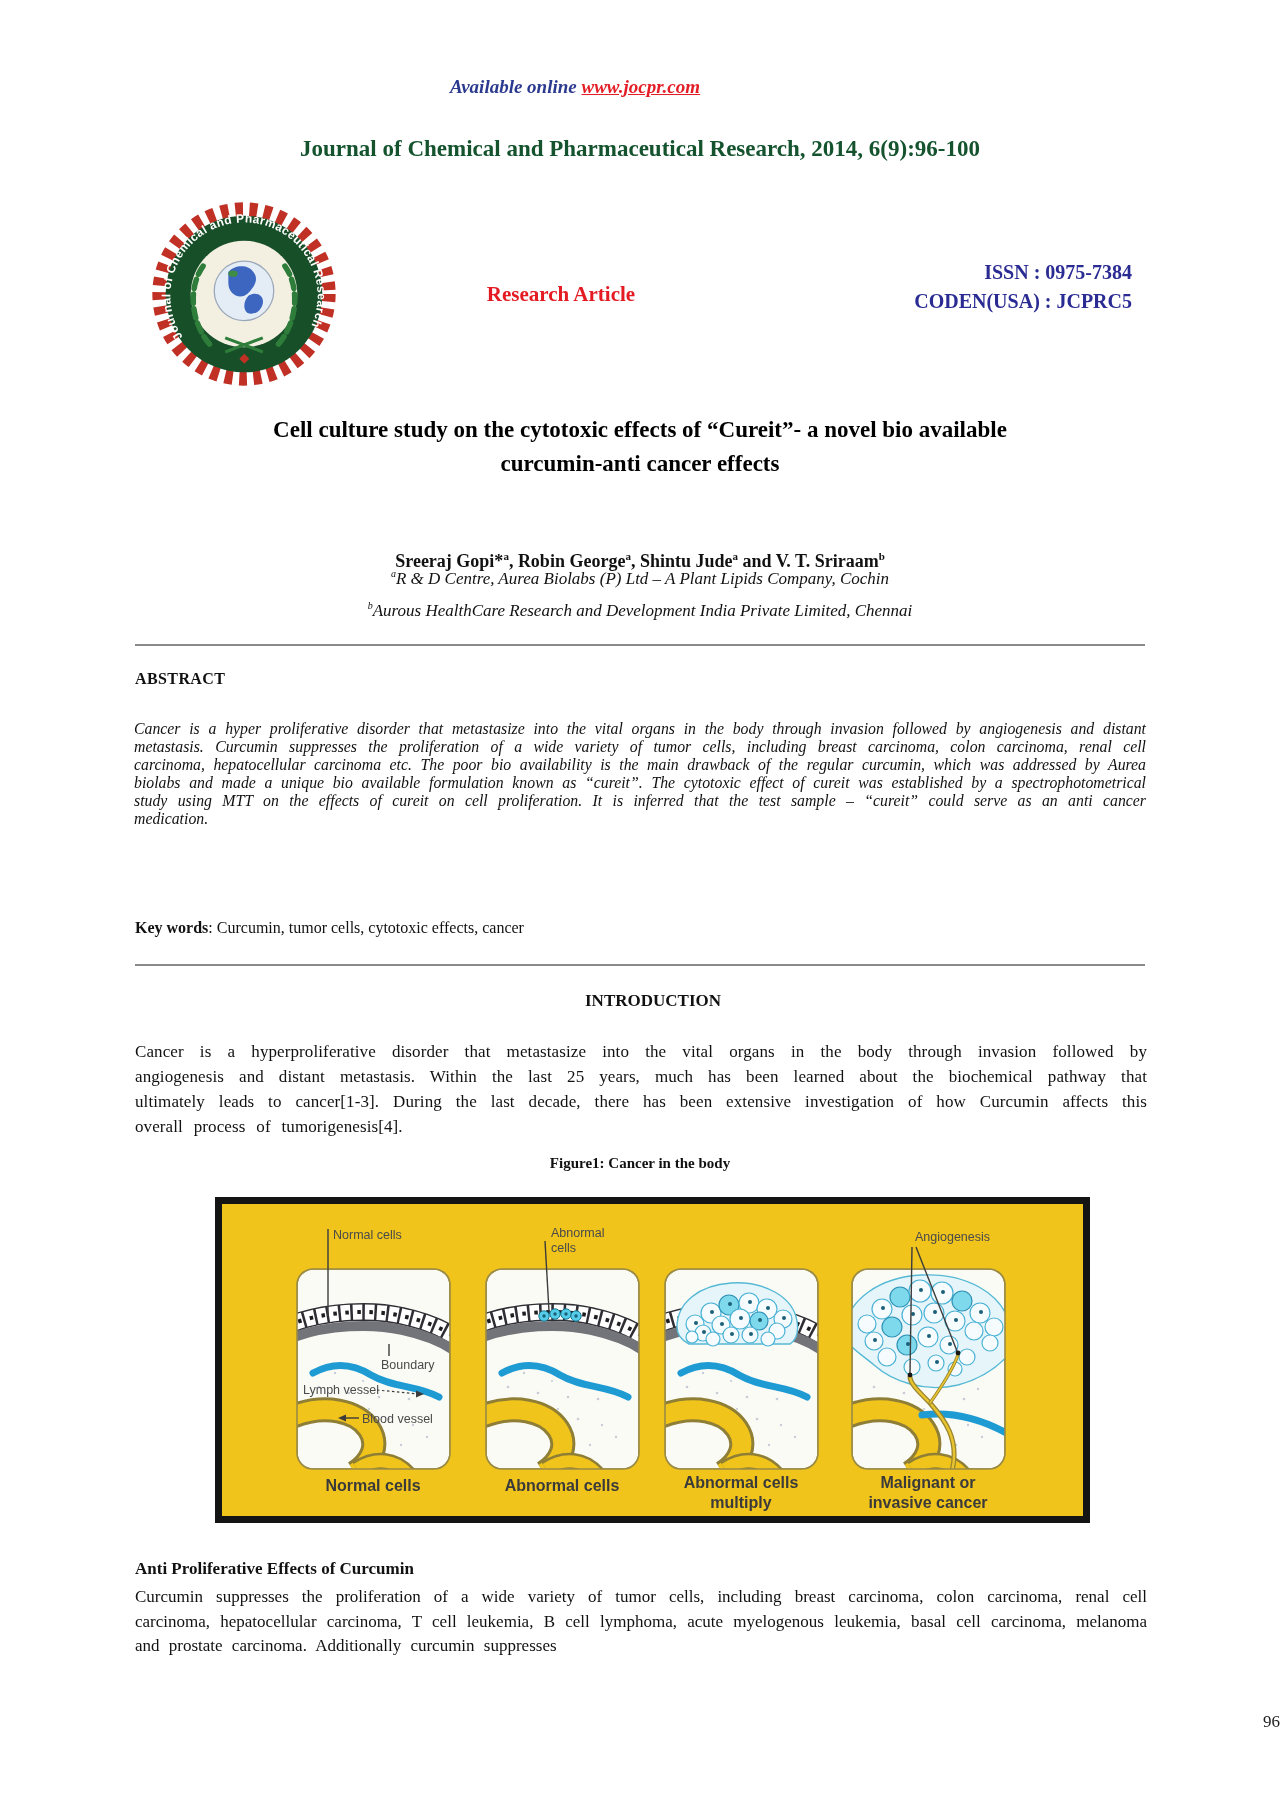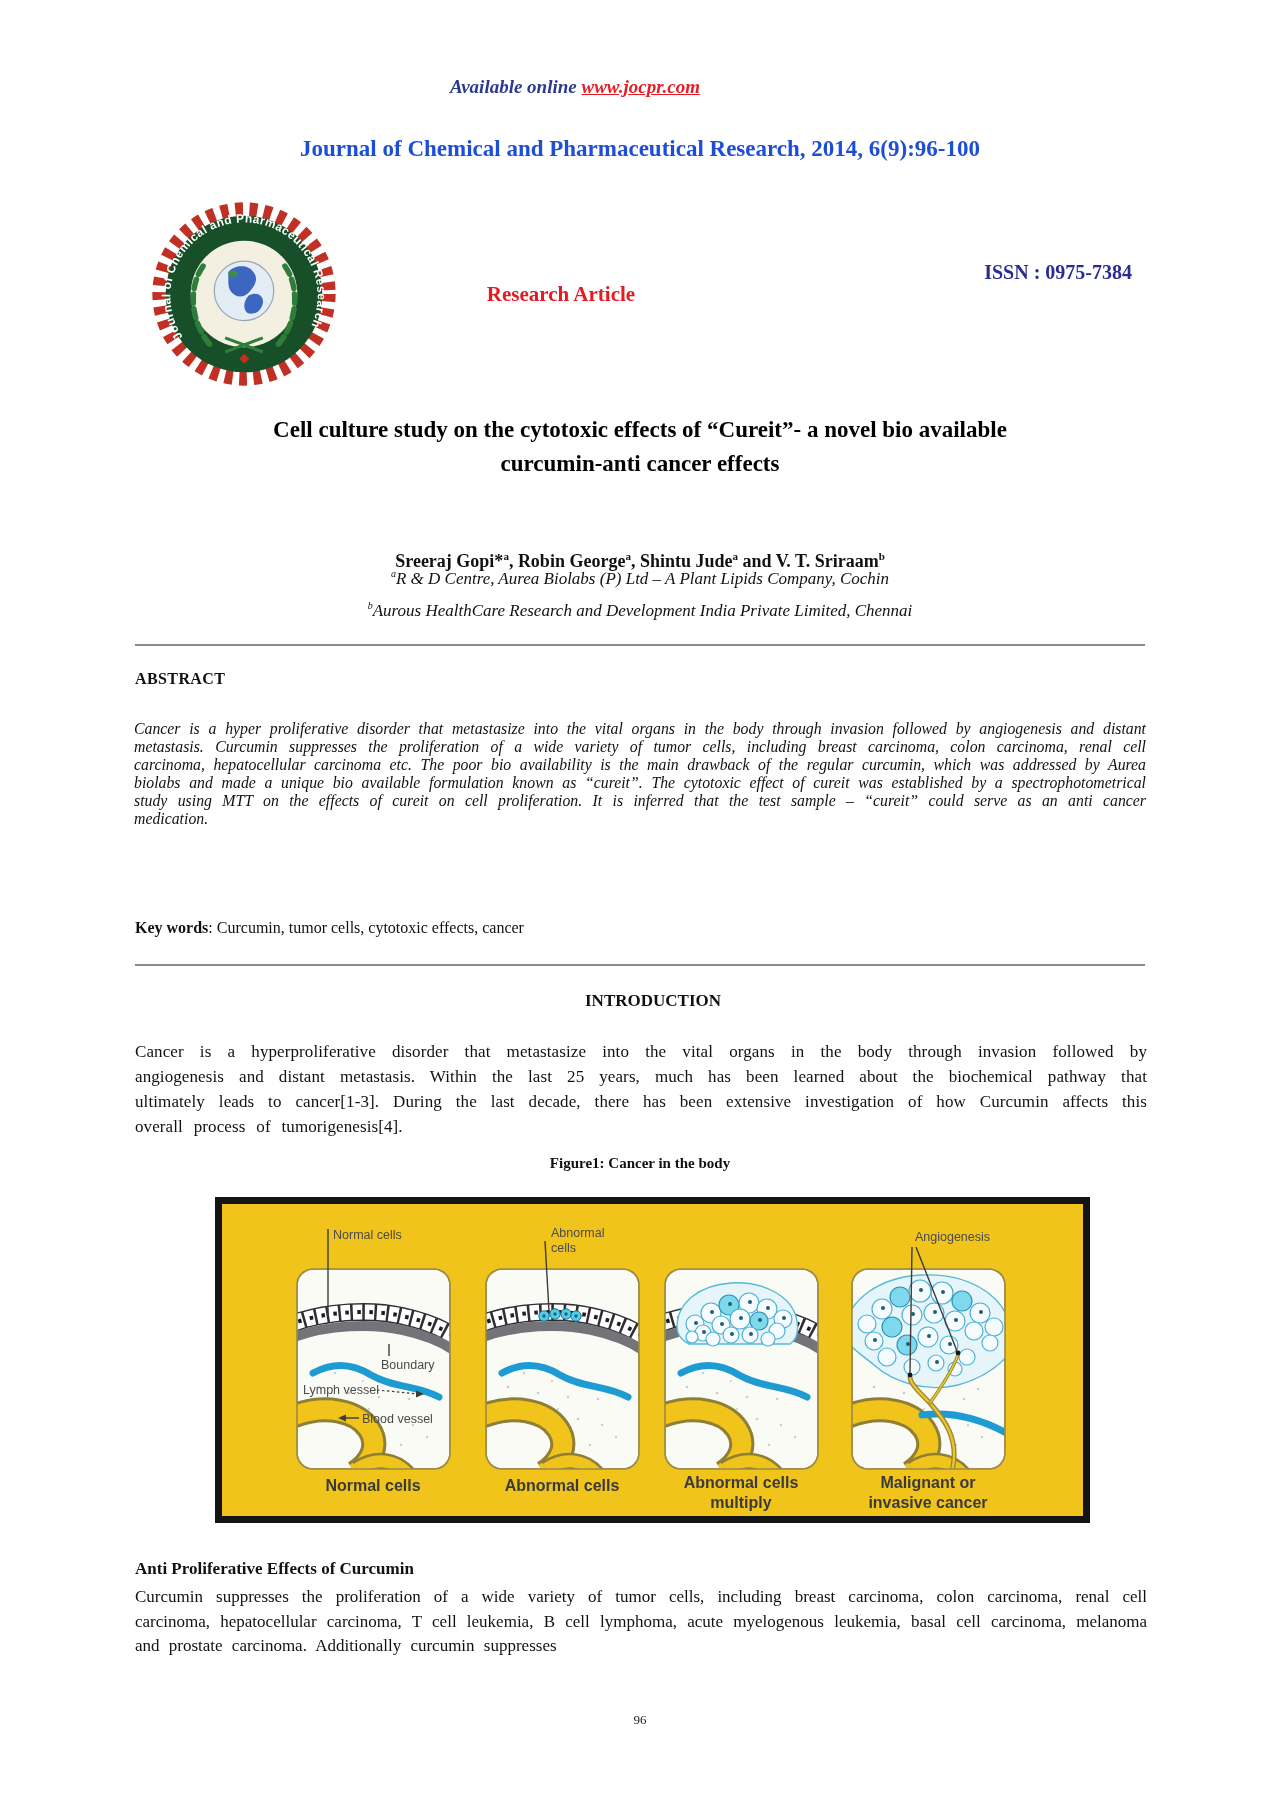--- a/index.html
+++ b/index.html
@@ -5,21 +5,21 @@
   html,body{margin:0;padding:0;background:#ffffff;}
   .page{position:relative;width:1280px;height:1811px;background:#ffffff;overflow:hidden;
         font-family:"Liberation Serif",serif;color:#111;}
   .abs{position:absolute;}
 
   .avail{top:76px;left:0;width:1150px;text-align:center;font-size:19px;font-weight:bold;
          font-style:italic;color:#2b3a8e;}
   .avail a{color:#e41e26;text-decoration:underline;cursor:pointer;}
 
   .journal-line{top:136px;left:135px;width:1010px;text-align:center;font-size:23px;
-                font-weight:bold;color:#1d4ed8;}
+                font-weight:bold;color:#14532d;}
 
   .logo{left:150px;top:200px;width:188px;height:188px;}
 
   .research-article{left:446px;top:282px;width:230px;text-align:center;font-size:21px;
                     font-weight:bold;color:#e41b23;}
 
   .issn-block{top:258px;left:760px;width:372px;text-align:right;font-size:20px;font-weight:bold;
               color:#2b2b94;line-height:29px;}
 
   .title{top:413px;left:135px;width:1010px;text-align:center;font-size:23px;font-weight:bold;
@@ -49,21 +49,21 @@
               text-align:justify;word-spacing:6.5px;letter-spacing:.1px;}
 
   .fig-caption{top:1155px;left:135px;width:1010px;text-align:center;font-size:15px;font-weight:bold;}
 
   .figure-wrap{left:215px;top:1197px;width:875px;height:326px;}
 
   .section-h{top:1559px;left:135px;font-size:17px;font-weight:bold;}
   .section-body{top:1585px;left:135px;width:1012px;font-size:17px;line-height:24.5px;
                 text-align:justify;word-spacing:5px;}
 
-  .page-num{top:1712px;left:0;width:1280px;text-align:center;font-size:13px;color:#222;}
+  .page-num{top:1712px;left:0;width:1280px;text-align:right;font-size:17px;color:#222;}
 
   
   .prect{fill:#fbfbf6;stroke:#9b8b45;stroke-width:1.6;}
   .prect-stroke{fill:none;stroke:#9b8b45;stroke-width:1.6;}
   .cb-under{stroke:#2e2e34;stroke-width:18;fill:none;}
   .cb-cells{stroke:#ffffff;stroke-width:15;fill:none;stroke-dasharray:9.5 2.5;}
   .cb-dots{stroke:#1d1d22;stroke-width:4;fill:none;stroke-dasharray:3.5 8.5;stroke-dashoffset:-4.5;}
   .cb-gray{stroke:#73737a;stroke-width:10;fill:none;}
   .bv{stroke:#1f9bd4;stroke-width:7;fill:none;stroke-linecap:round;}
   .yv-out{stroke:#8f7e35;stroke-width:25;fill:none;}
@@ -116,20 +116,21 @@
       <path d="M63,61 C68,58 73,61 72,66 C71,71 66,74 62,72 C59,69 60,64 63,61 Z" fill="#3c66c0"></path>
       <ellipse cx="53" cy="47" rx="3" ry="2" fill="#3e8c45"></ellipse>
       <rect x="58" y="99" width="4.5" height="4.5" transform="rotate(45 60.2 101.2)" fill="#c03024"></rect>
     </svg>
   </div>
 
   <div class="abs research-article">Research Article</div>
 
   <div class="abs issn-block">
     <div>ISSN : 0975-7384</div>
+    <div>CODEN(USA) : JCPRC5</div>
   </div>
 
   <div class="abs title">
     <div>Cell culture study on the cytotoxic effects of “Cureit”- a novel bio available</div>
     <div>curcumin-anti cancer effects</div>
   </div>
 
   <div class="abs authors">
     <span><span>Sreeraj Gopi*</span><sup>a</sup></span><span><span>, Robin George</span><sup>a</sup></span><span><span>, Shintu Jude</span><sup>a</sup></span><span><span> and V. T. Sriraam</span><sup>b</sup></span>
   </div>

